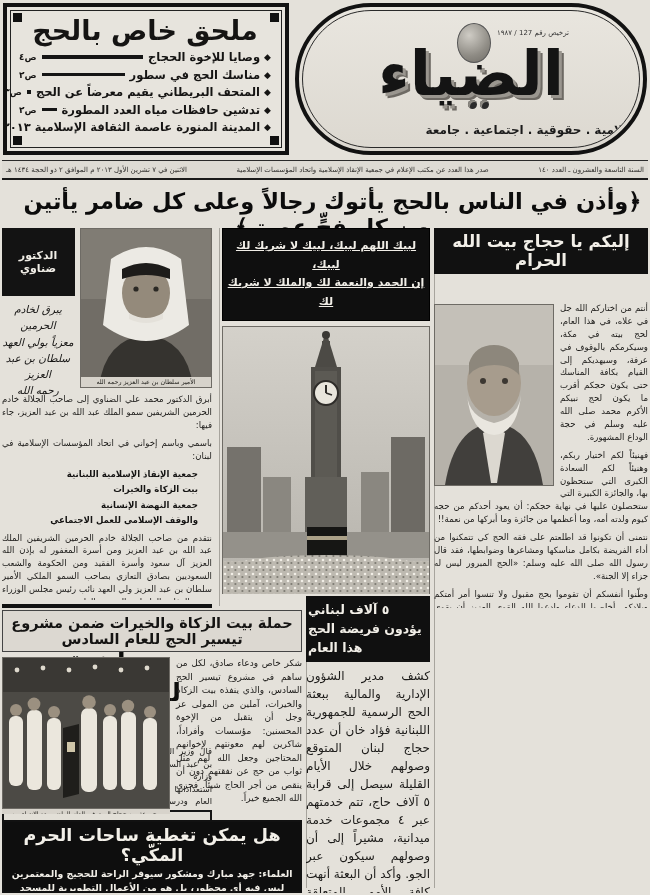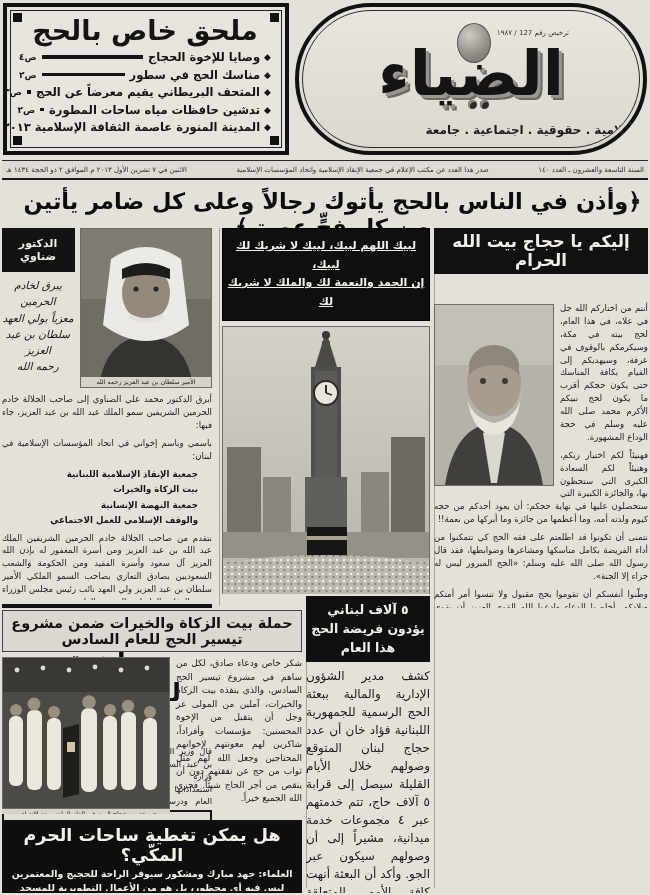--- a/index.html
+++ b/index.html
@@ -62,42 +62,42 @@
     padding:4px 2px; font-size:16.5px; letter-spacing:-0.5px;
   }
   p.body { font-size:8.6px; line-height:1.5; text-align:justify; margin-bottom:5px; color:#1c1b19; }
   .photo-frame { border:1px solid #6e6b65; background:#aaa7a0; position:relative; }
   .caption { font-size:6.3px; text-align:center; color:#24231f; padding:1px 2px; background:#d7d3cb; line-height:1.3; }
   
   .hujjaj-photo { float:left; width:120px; height:182px; margin:2px 6px 4px 0; }
   
   .dh-top { display:flex; gap:5px; height:160px; margin-bottom:5px; }
   .dh-headline { width:74px; flex:none; text-align:center; }
-  .dh-kicker { background:#131313; color:#f0ede6; font-weight:bold; font-size:11px; padding:9px 1px; margin-bottom:5px; }
+  .dh-kicker { background:#131313; color:#f0ede6; font-weight:bold; font-size:11px; padding:21px 1px; margin-bottom:5px; }
   .dh-line { font-weight:normal; font-style:italic; font-size:10.5px; line-height:1.55; }
   .dh-photo { flex:1; }
   .orgs { font-size:8.6px; font-weight:bold; line-height:1.75; margin:2px 14px 4px 0; }
   
   .buses-head {
     border-top:4px solid #121212; padding-top:6px; text-align:center;
     font-size:25px; font-weight:bold; line-height:1.25; letter-spacing:-1px; color:#0d0d0c;
   }
   .minister-photo { float:left; width:102px; height:118px; margin:2px 6px 2px 0; }
   
   .duas { border:2px solid #161616; background:#e2dfd7; padding:5px 7px; }
   .duas h4 { font-size:10.5px; font-weight:bold; margin:2px 0 3px; }
   .duas p { font-size:9px; line-height:1.5; text-align:justify; }
   
   .talbiyah {
     background:#0f0f0f; color:#f1eee7; text-align:center; font-weight:bold;
     font-size:11px; line-height:1.7; padding:8px 4px; border:1px solid #000;text-decoration:underline;
   }
   
   .leb-head {
-    background:#101010; color:#f1eee7; text-align:center; font-weight:bold;
+    background:#101010; color:#f1eee7; text-align:left; font-weight:bold;
     font-size:12.5px; line-height:1.5; padding:5px 2px; margin-bottom:5px;
   }
   .leb p.body { font-size:12px; }
   
   .zakat-head {
     border:1px solid #444; background:#dcd8d1; text-align:center;
     font-weight:bold; font-size:14.5px; padding:4px 2px; margin-bottom:5px; letter-spacing:-0.5px;
   }
   .zakat-photo-wrap { float:left; width:168px; margin:0 6px 2px 0; }
   .zakat-photo { width:168px; height:152px; }
@@ -145,21 +145,21 @@
           <span class="sup-page">ص٢</span>
         </div>
         <div class="sup-item">
           <span class="bullet">◆</span>
           <span>المتحف البريطاني يقيم معرضاً عن الحج</span>
           <span class="leader"></span>
           <span class="sup-page">ص٣</span>
         </div>
         <div class="sup-item">
           <span class="bullet">◆</span>
-          <span>تدشين حافظات مياه ساحات المطورة</span>
+          <span>تدشين حافظات مياه العدد المطورة</span>
           <span class="leader"></span>
           <span class="sup-page">ص٢</span>
         </div>
         <div class="sup-item">
           <span class="bullet">◆</span>
           <span>المدينة المنورة عاصمة الثقافة الإسلامية ٢٠١٣</span>
 
         </div>
       </div>
     </div>

